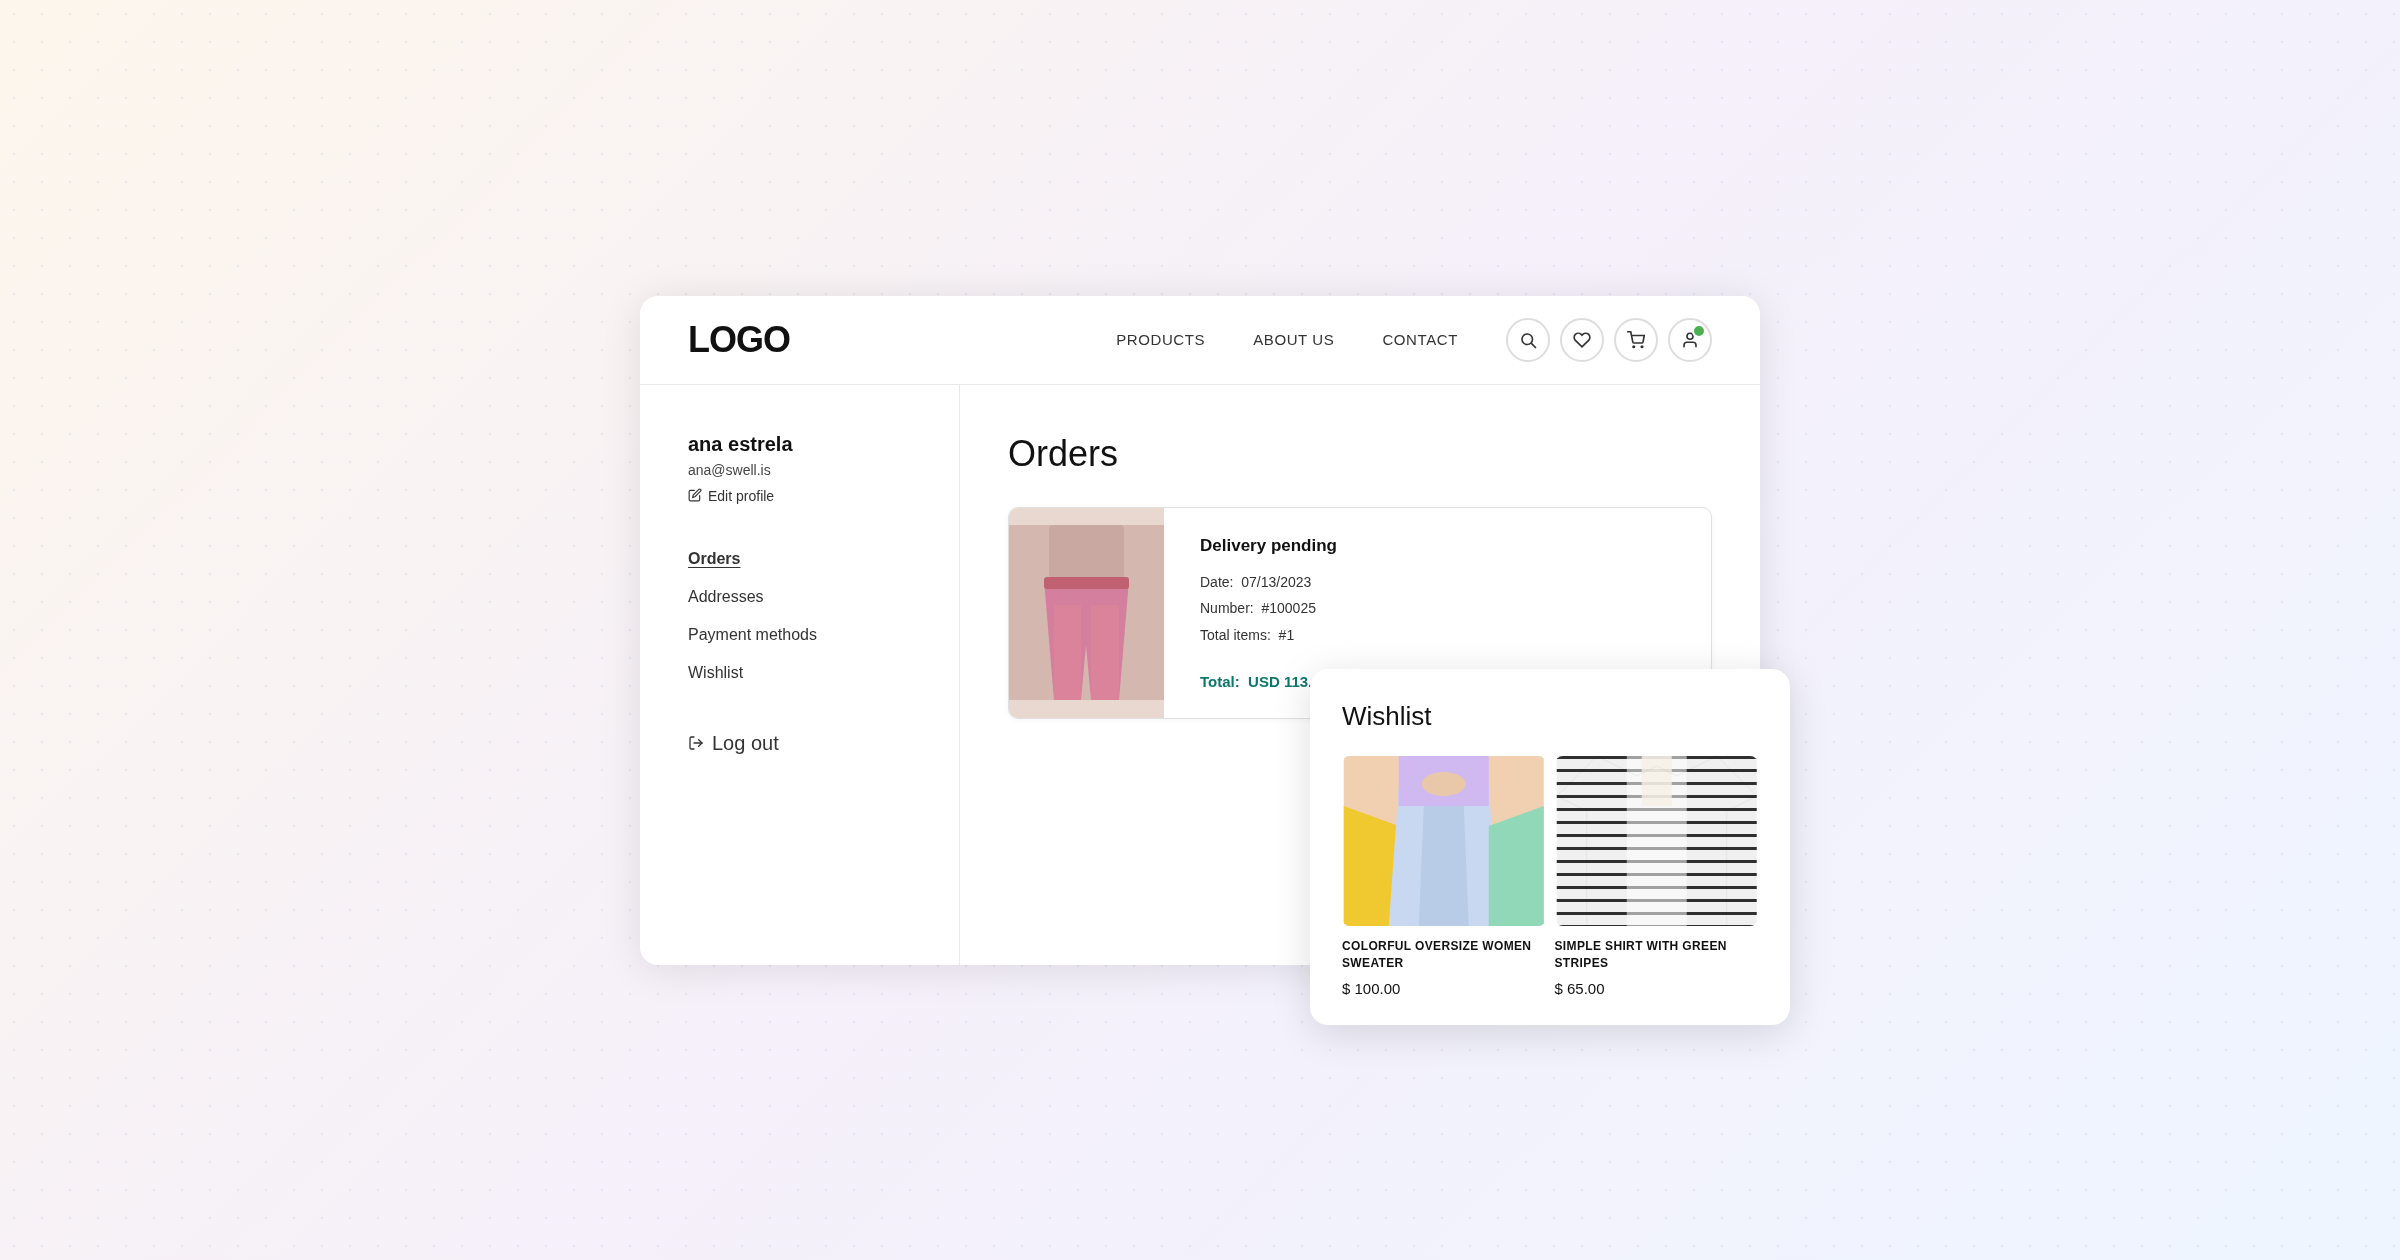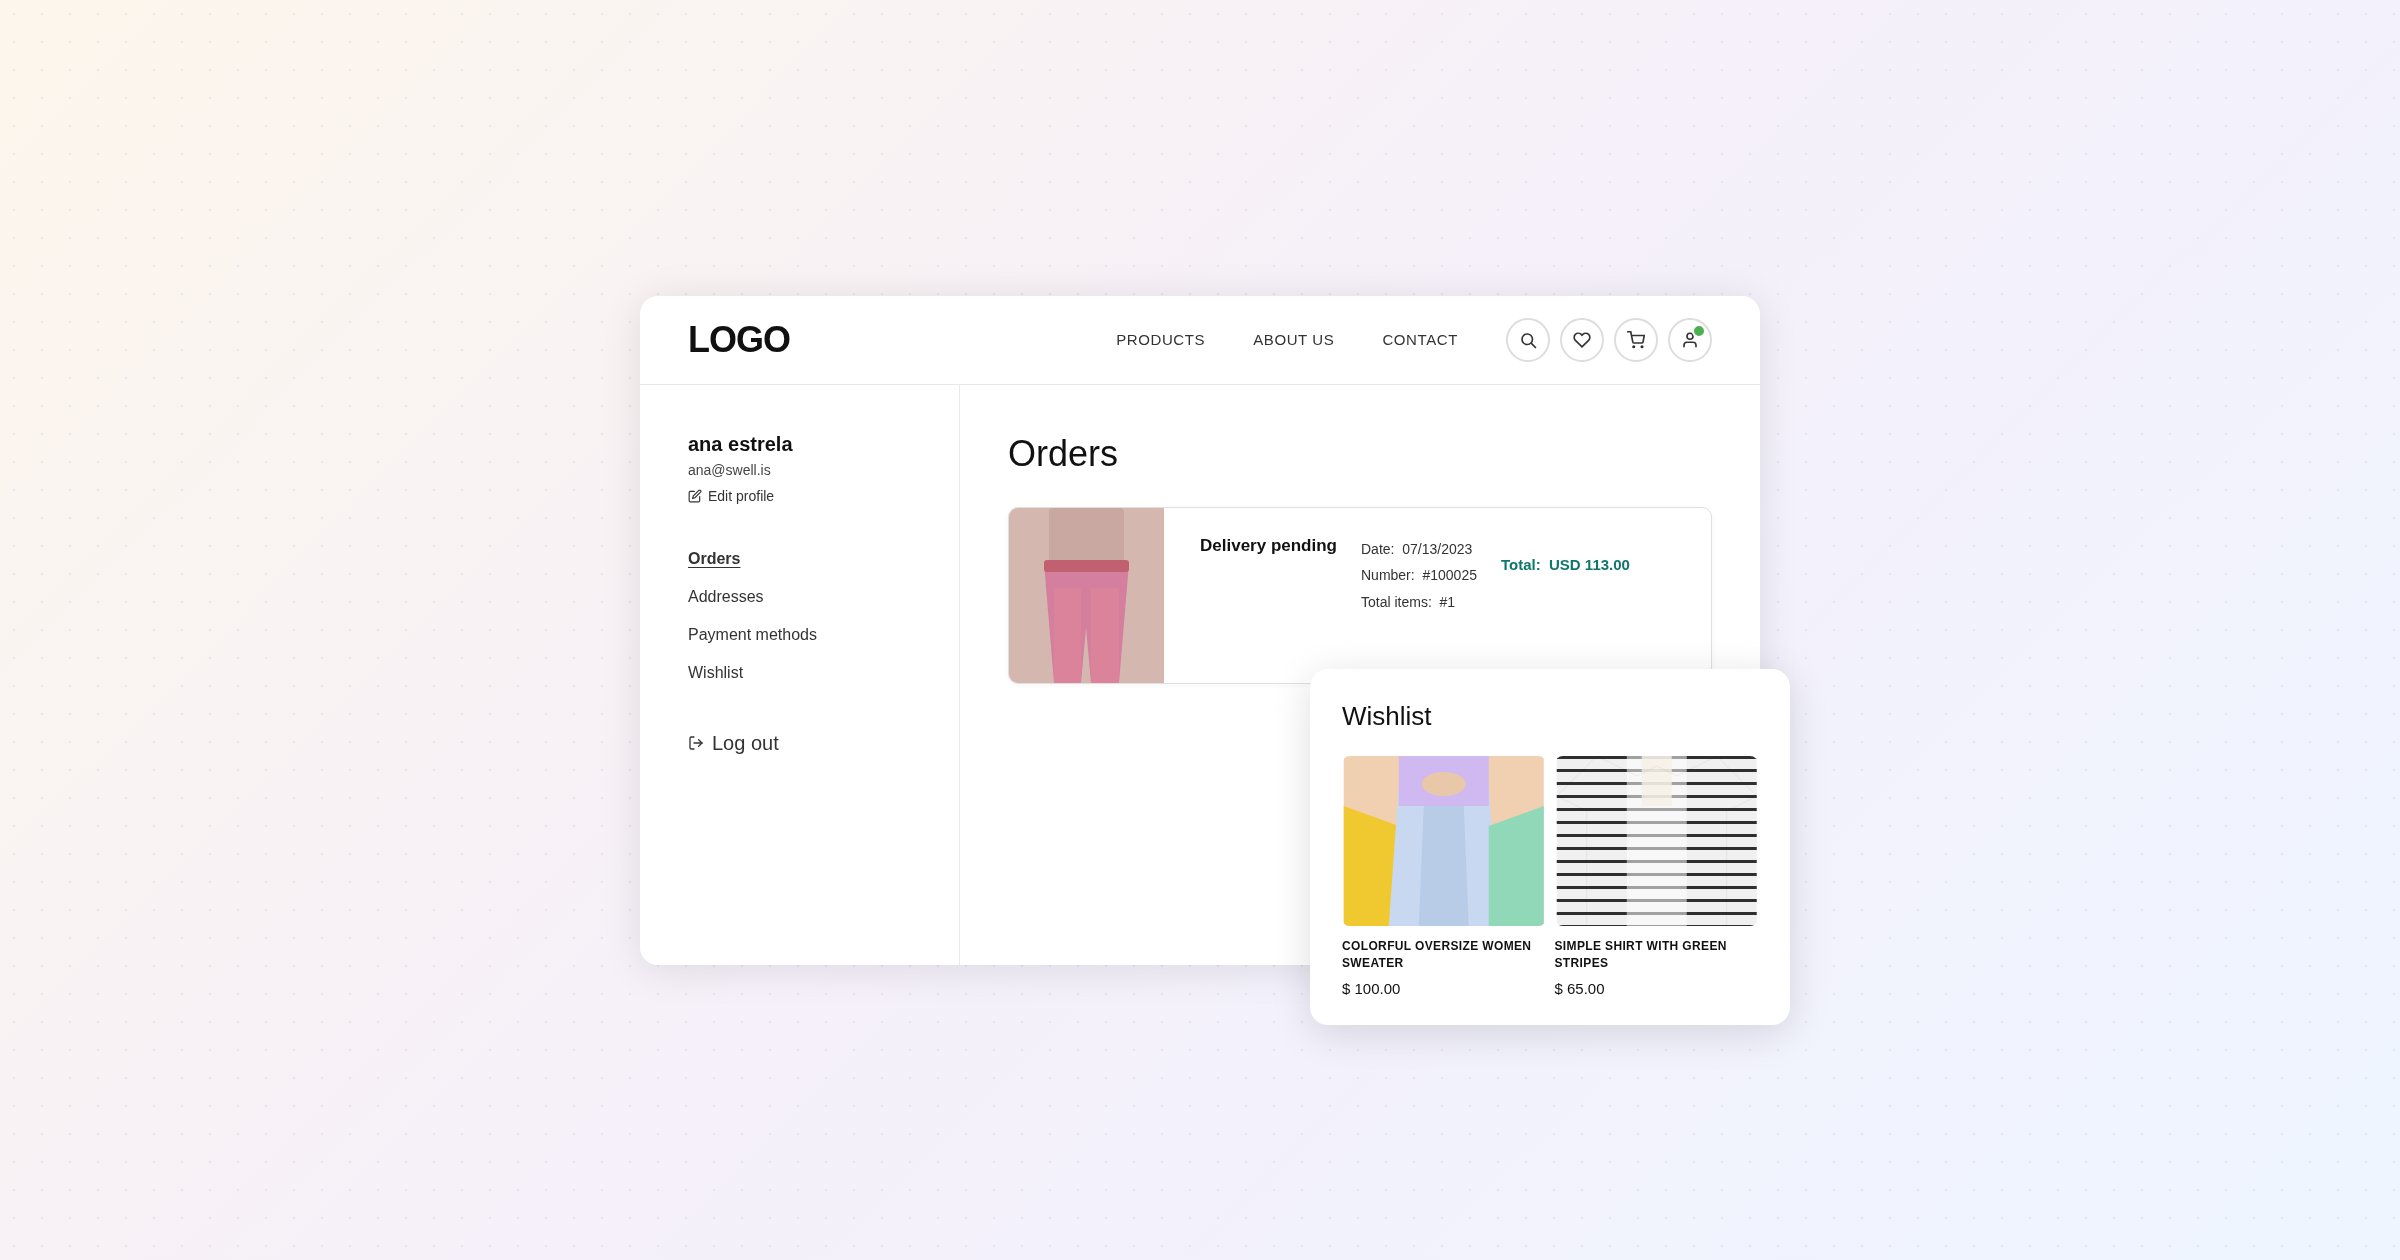--- a/index.html
+++ b/index.html
@@ -117,21 +117,20 @@
     .sidebar-email {
       font-size: 14px;
       color: #444;
       margin-bottom: 10px;
     }
     .sidebar-edit {
       font-size: 14px;
       color: #333;
       cursor: pointer;
       display: flex;
-      align-items: center;
       gap: 6px;
       margin-bottom: 36px;
     }
     .sidebar-nav {
       display: flex;
       flex-direction: column;
       gap: 0;
       margin-bottom: 40px;
     }
     .sidebar-nav-item {
@@ -184,23 +183,23 @@
       background: #e8d8d0;
       display: flex;
       align-items: center;
       justify-content: center;
       overflow: hidden;
     }
     
     .order-details {
       padding: 28px 36px;
       display: flex;
-      flex-direction: row;
+      flex-direction: column;
       justify-content: flex-end;
-      gap: 24px;
+      gap: 5px;
     }
     .order-status {
       font-size: 17px;
       font-weight: 700;
       color: #111;
       margin-bottom: 8px;
     }
     .order-meta {
       font-size: 14px;
       color: #333;

